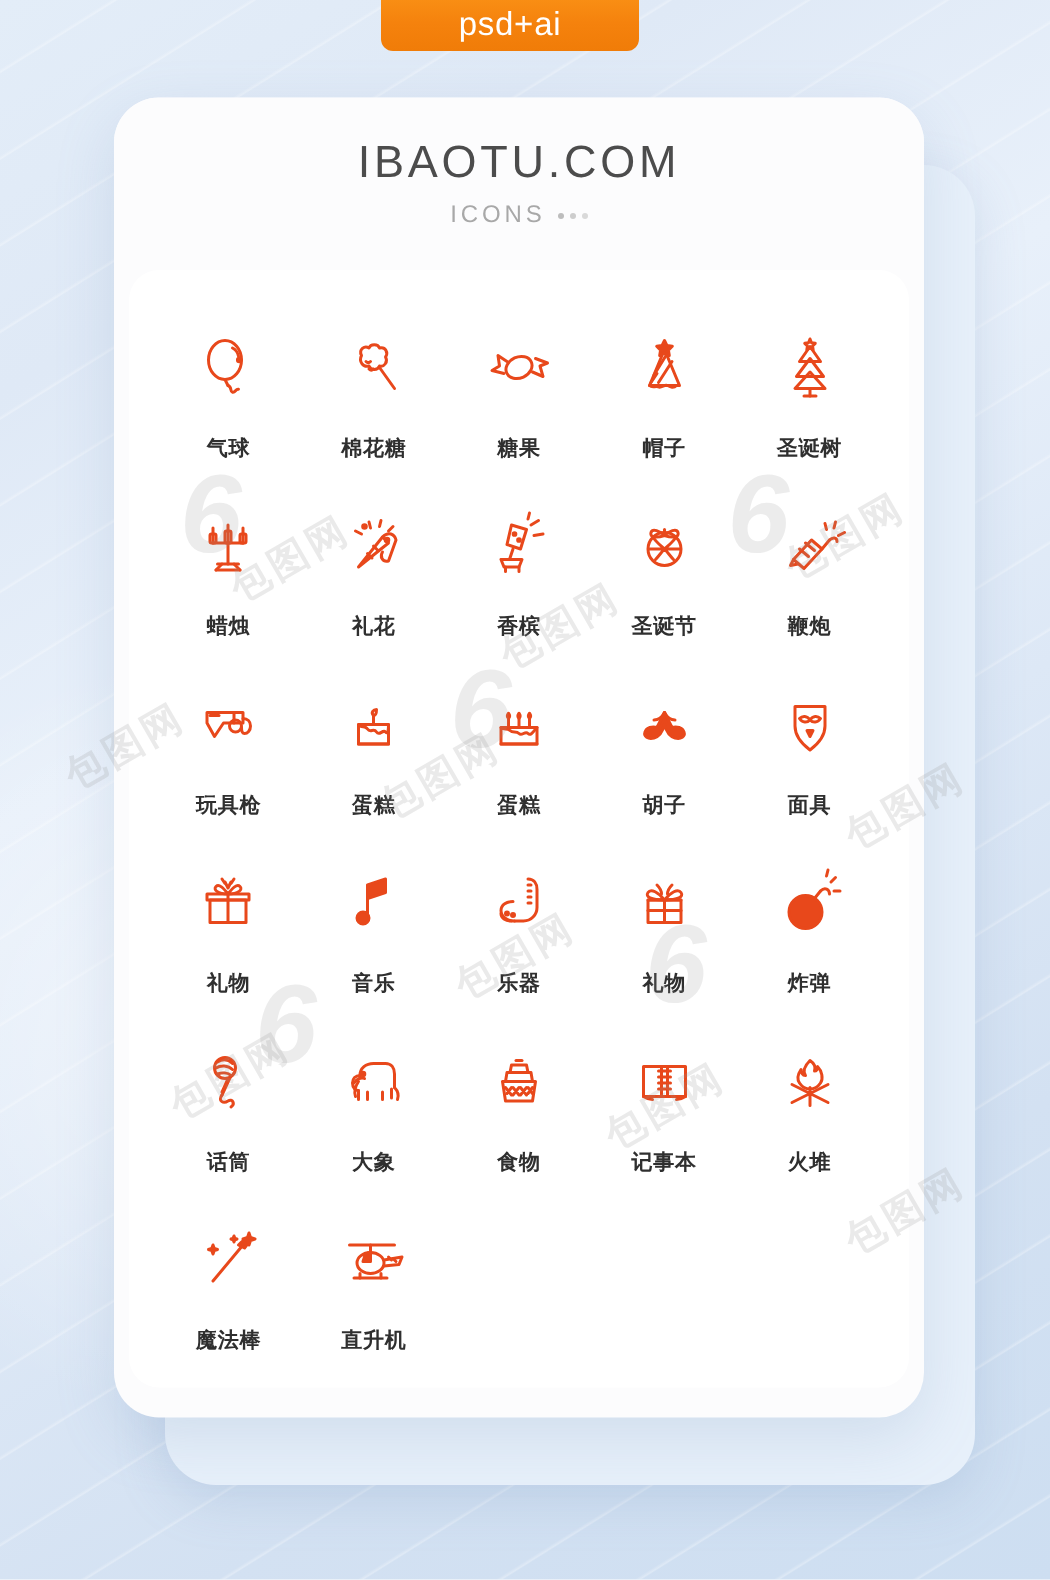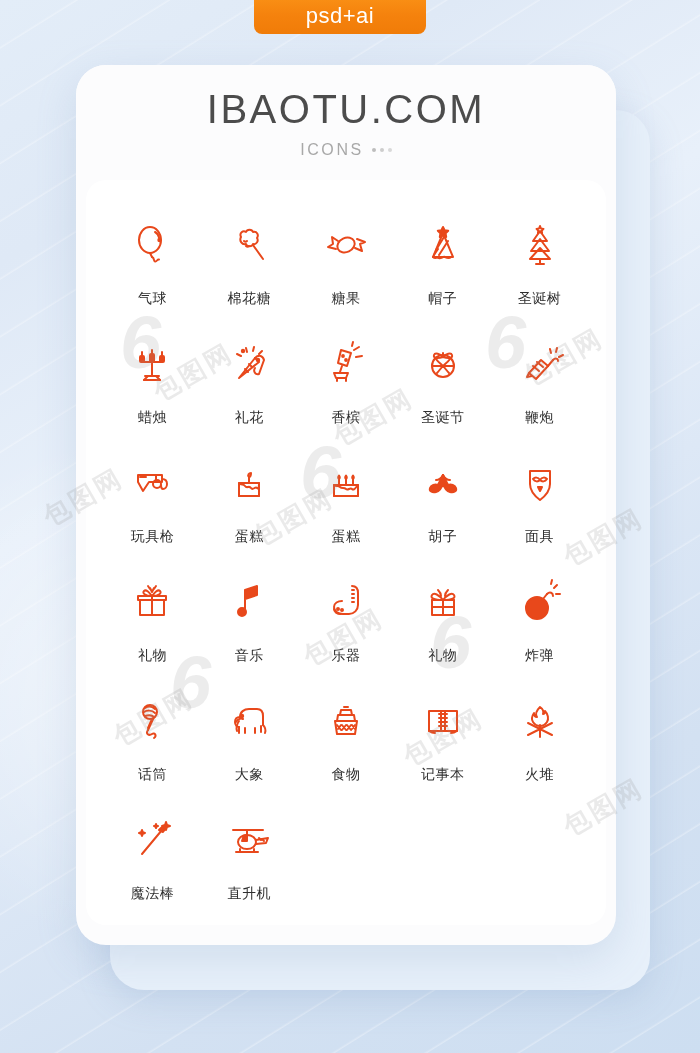--- a/index.html
+++ b/index.html
@@ -93,21 +93,21 @@
   .card-header {
     height: 115px;
     display: flex;
     flex-direction: column;
     align-items: center;
     justify-content: center;
     background: #fcfcfd;
   }
 
   .brand-title {
-    font-size: 40px;
+    font-size: 30px;
     letter-spacing: 2.5px;
     color: #4c4c4c;
     font-weight: 400;
   }
 
   .brand-sub-row {
     margin-top: 9px;
     display: flex;
     align-items: center;
     gap: 8px;
@@ -154,21 +154,21 @@
     height: 56px;
     display: flex;
     align-items: center;
     justify-content: center;
   }
   .icon-box svg { display: block; }
 
   .icon-label {
     margin-top: 18px;
     font-size: 14px;
-    font-weight: normal;
+    font-weight: bold;
     color: #2f2f2f;
     letter-spacing: 0.5px;
     line-height: 1;
   }
 
   
   .watermarks {
     position: absolute;
     inset: 0;
     z-index: 12;

